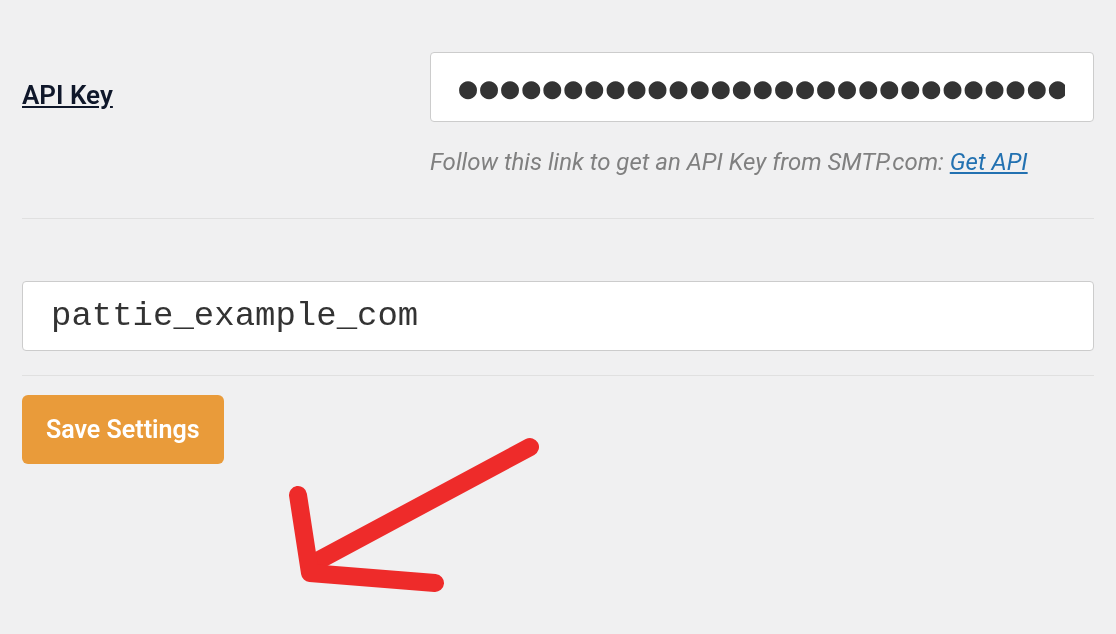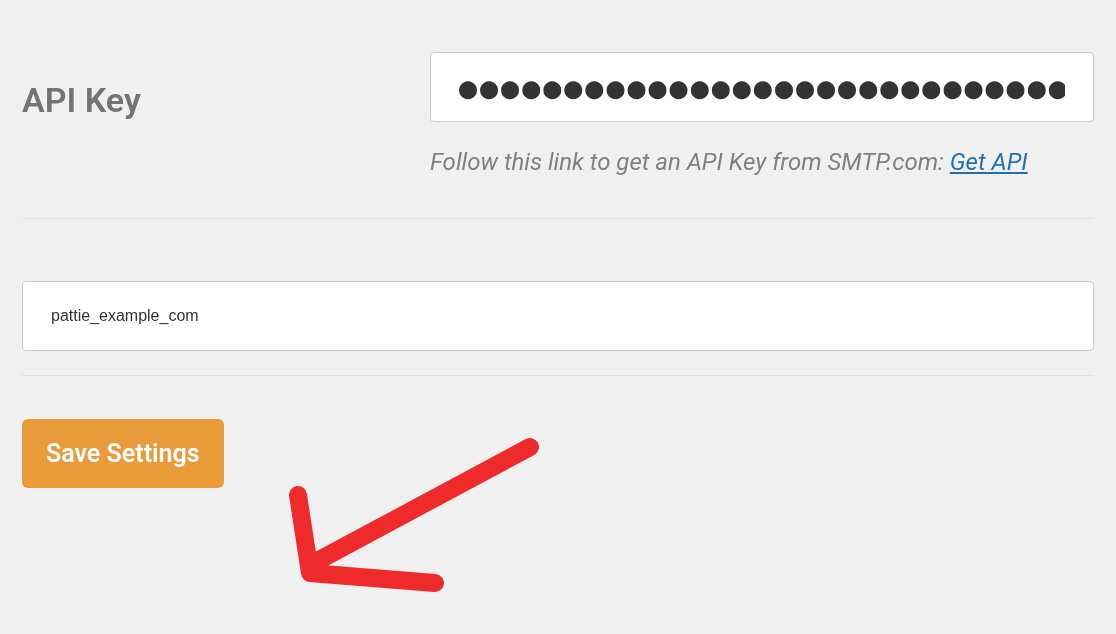--- a/index.html
+++ b/index.html
@@ -25,39 +25,40 @@
       position: relative;
     }
     .divider {
       height: 1px;
       background: #e0e0e0;
       margin: 0;
     }
     .field-label {
       width: 408px;
       flex-shrink: 0;
-      font-size: 34px;
+      font-size: 26px;
       font-weight: 600;
-      color: #737373;
+      color: #0f172a;
       padding-top: 28px;
+      text-decoration: underline;
     }
     .field-content {
       flex: 1;
       min-width: 0;
     }
     .text-input {
       width: 100%;
       height: 70px;
       border: 1px solid #cccccc;
       border-radius: 4px;
       background: #ffffff;
       padding: 0 28px;
-      font-size: 16px;
+      font-size: 34px;
       color: #333;
-      font-family: Liberation Sans, sans-serif;
+      font-family: Liberation Mono, monospace;
       outline: none;
     }
     .password-input {
       font-size: 30px;
       letter-spacing: 3px;
       font-family: monospace;
     }
     .help-text {
       font-size: 24px;
       font-style: italic;
@@ -74,21 +75,21 @@
       display: inline-block;
       background: #e99b3a;
       color: #ffffff;
       border: none;
       border-radius: 6px;
       padding: 20px 24px;
       font-size: 25px;
       font-weight: 600;
       cursor: pointer;
       font-family: inherit;
-      margin-top: 43px;
+      margin-top: 19px;
     }
     .row2 {
       padding-top: 62px;
       padding-bottom: 24px;
     }
     .arrow-annotation {
       position: absolute;
       left: 260px;
       top: 435px;
       pointer-events: none;

